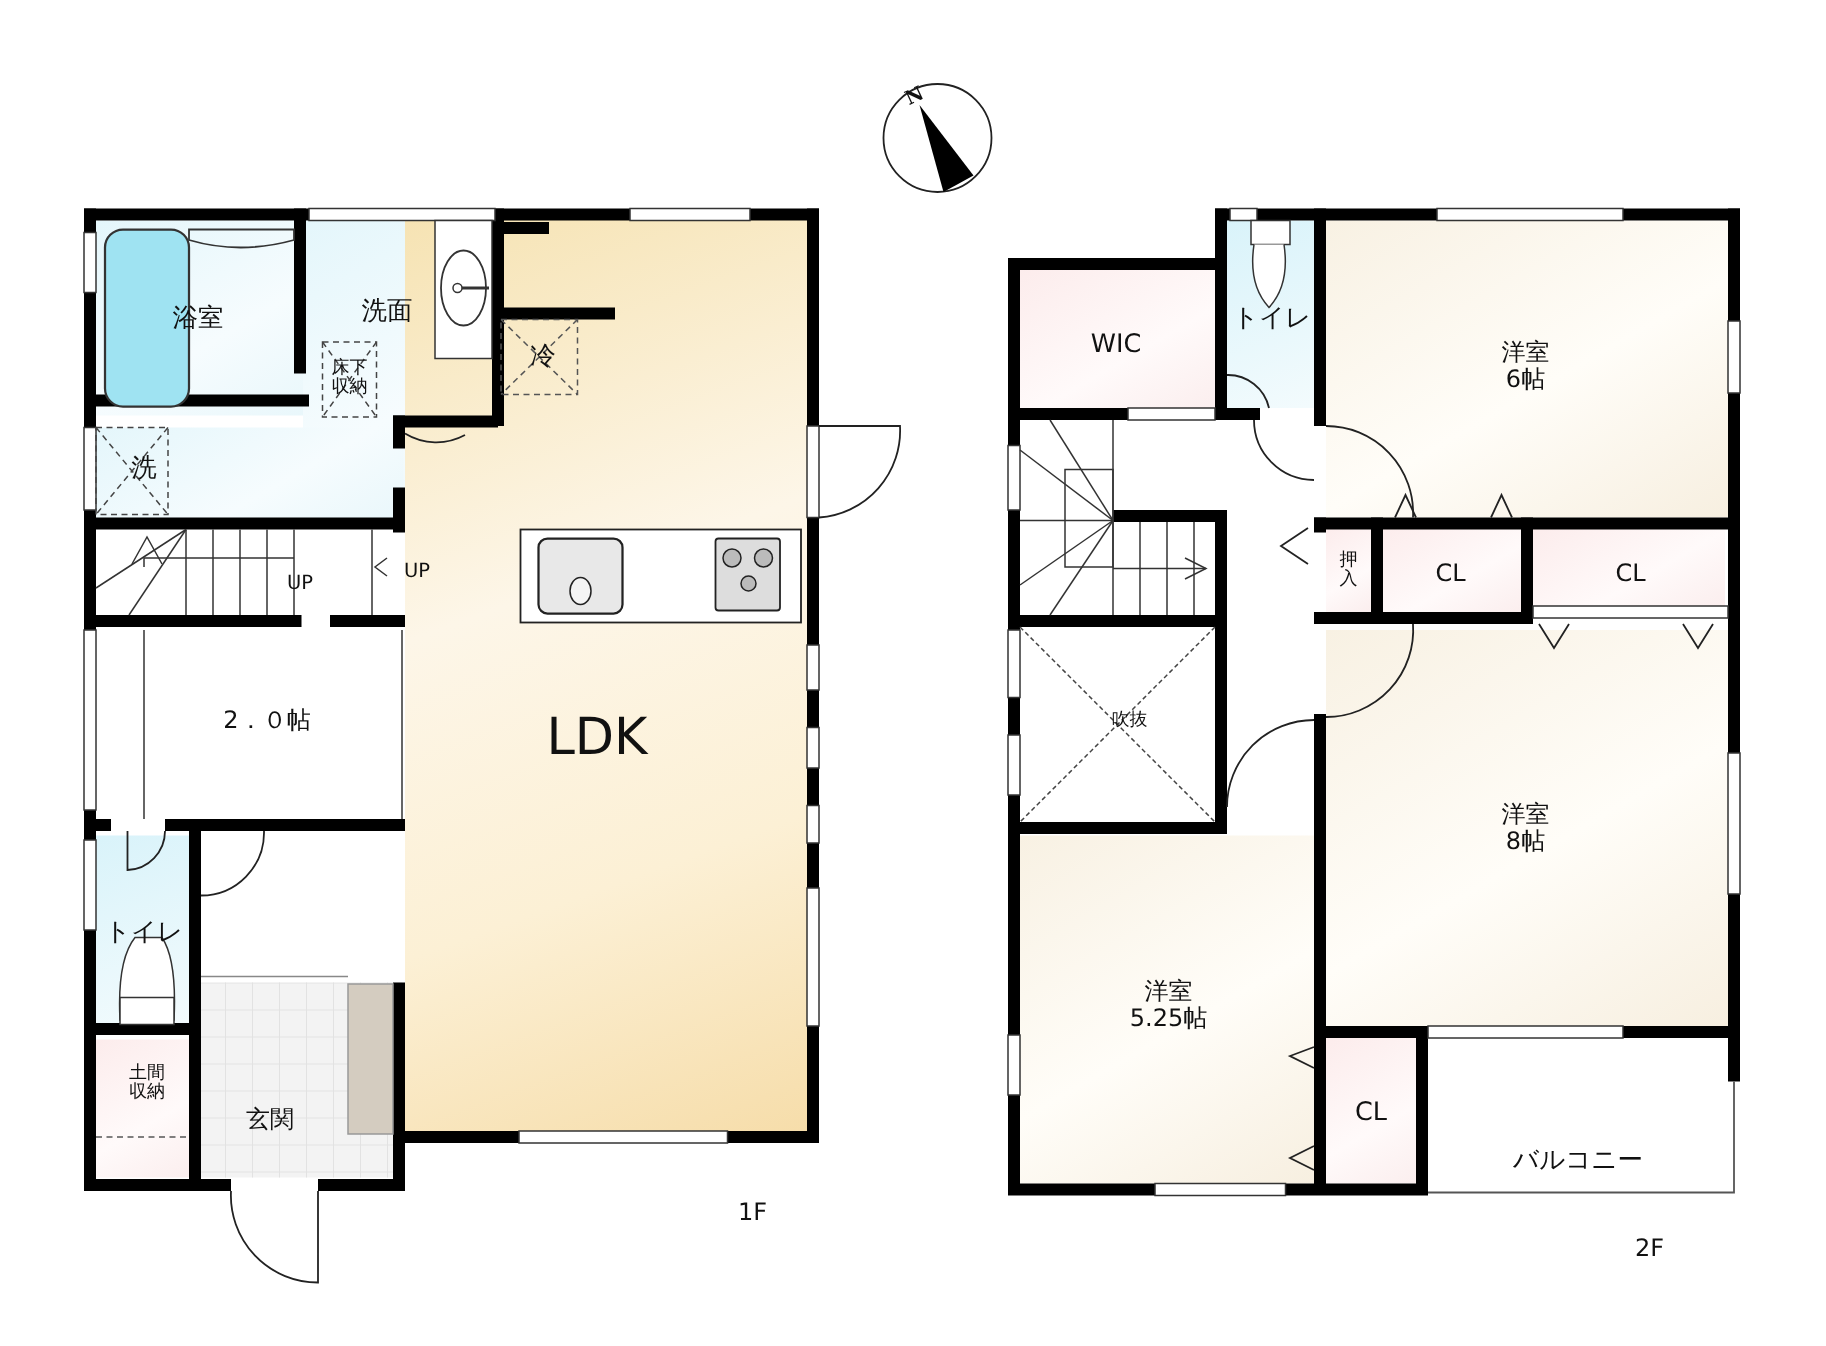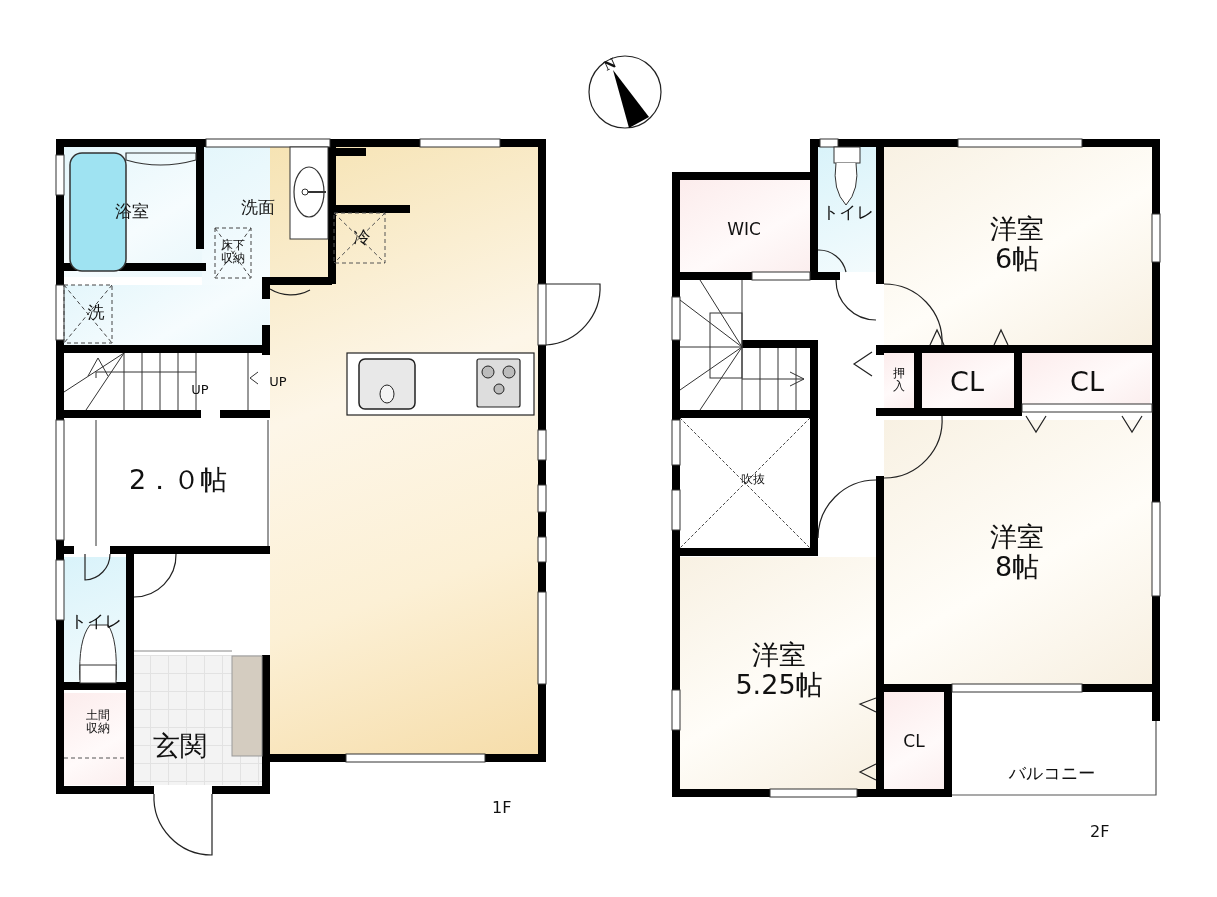--- a/index.html
+++ b/index.html
@@ -1,21 +1,21 @@
 <!DOCTYPE html>
 <html><head>
 <meta charset="utf-8">
 <style>
   html,body{margin:0;padding:0;background:#ffffff;}
   body{width:1217px;height:897px;position:relative;overflow:hidden;font-family:"DejaVu Sans","Liberation Sans",sans-serif;color:#111;}
   .abs{position:absolute;}
   .room{position:absolute;box-sizing:border-box;}
   .label{position:absolute;text-align:center;line-height:1.12;color:#111;white-space:nowrap;transform:translate(-50%,-50%);}
   .lbl-lg{font-size:34px;}
-  .lbl-md{font-size:27px;}
+  .lbl-md{font-size:16px;}
   .lbl-sm{font-size:17px;}
   .lbl-xs{font-size:13px;}
   .lbl-sub{font-size:12px;}
   .floor-tag{position:absolute;font-size:16px;color:#111;}
   svg{position:absolute;left:0;top:0;}
   .ldk{background:linear-gradient(160deg,#f6e3b3 0%,#fdf6e8 40%,#fcf0d5 70%,#f6ddaa 100%);}
   .wet{background:linear-gradient(150deg,#e4f6fb 0%,#f6fcfe 60%,#e9f7fb 100%);}
   .toilet{background:linear-gradient(160deg,#d9f3fa 0%,#f3fbfd 100%);}
   .closet{background:linear-gradient(150deg,#fcecec 0%,#fffafa 60%,#fbeeee 100%);}
   .western{background:linear-gradient(150deg,#f8f1e3 0%,#fffdf8 55%,#f7efe0 100%);}
@@ -174,20 +174,21 @@
   <div class="label lbl-sub" style="left:233px;top:252px;">
     <div>床下</div>
     <div>収納</div>
   </div>
   <span class="label lbl-sm" style="left:96px;top:313px;">洗</span>
   <span class="label lbl-sm" style="left:362px;top:238px;">冷</span>
   <span class="label lbl-xs" style="left:200px;top:390px;">UP</span>
   <span class="label lbl-xs" style="left:278px;top:382px;">UP</span>
   <span class="label lbl-md" style="left:178px;top:480px;">2．０帖</span>
   <div class="label lbl-lg" style="left:398px;top:492px;">
+    <div>LDK</div>
   </div>
   <span class="label lbl-sm" style="left:96px;top:622px;">トイレ</span>
   <div class="label lbl-sub" style="left:98px;top:722px;">
     <div>土間</div>
     <div>収納</div>
   </div>
   <span class="label lbl-md" style="left:180px;top:746px;text-align:center;">玄関</span>
   <span class="floor-tag" style="left:492px;top:798px;text-align:right;">1F</span>
 </div>
 

